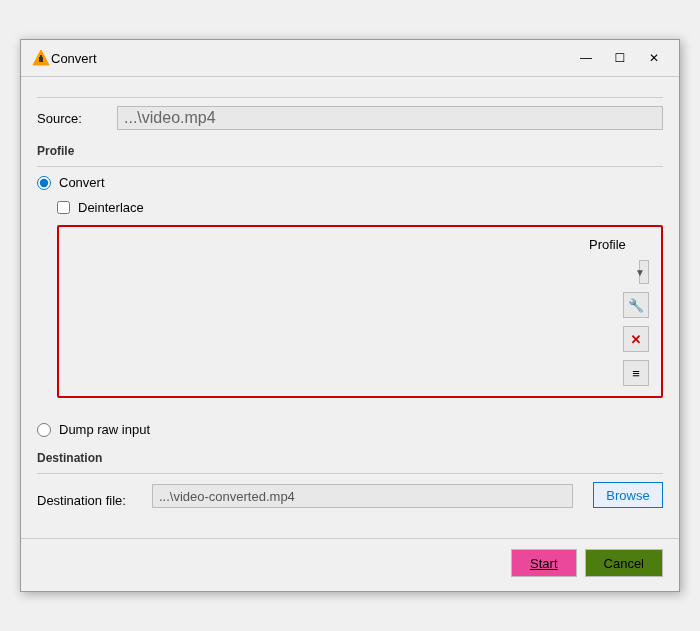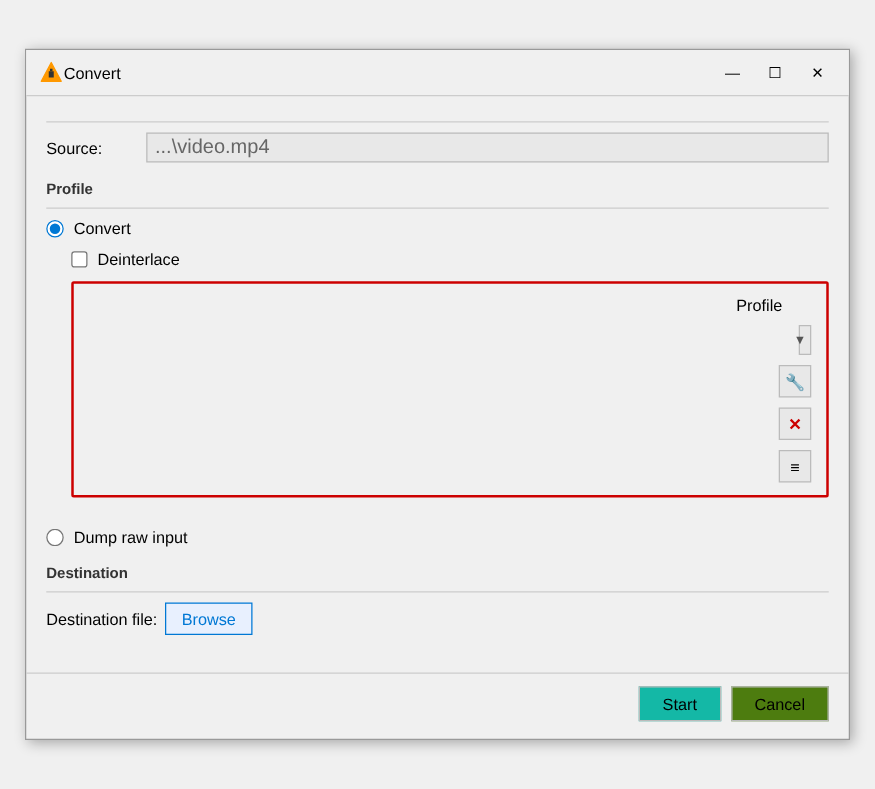--- a/index.html
+++ b/index.html
@@ -197,22 +197,22 @@
       margin-top: 24px;
       gap: 8px;
     }
 
     .destination-section {
       margin-top: 10px;
     }
 
     .dest-field-row {
       display: flex;
-      align-items: center;
-      gap: 0;
+      align-items: flex-end;
+      gap: 20px;
     }
 
     .dest-label {
       width: 95px;
       flex-shrink: 0;
     }
 
     .dest-input {
       flex: 1;
       height: 24px;
@@ -248,21 +248,22 @@
     .footer-btn {
       height: 28px;
       padding: 0 18px;
       border: 1px solid #bbb;
       background: #4d7c0f;
       cursor: pointer;
       font-size: 13px;
     }
 
     .footer-btn.primary {
-      background: #14b8a6;
+      background: #ec4899;
+      text-decoration: underline;
     }
 
     hr.section-line {
       border: none;
       border-top: 1px solid #ccc;
       margin: 8px 0;
     }
 
     .vlc-icon {
       display: inline-block;
@@ -337,20 +338,21 @@
         <input type="radio" name="mode" class="radio-input" style="">
         <label>Dump raw input</label>
       </div>
     </div>
 
     <div class="destination-section">
       <div class="section-label">Destination</div>
       <hr class="section-line">
       <div class="dest-field-row">
         <span class="dest-label">Destination file:</span>
+        <input type="text" class="dest-input" value="...\video-converted.mp4" style="">
         <button class="browse-btn">Browse</button>
       </div>
     </div>
 
   </div>
 
   <div class="footer">
     <button class="footer-btn primary">Start</button>
     <button class="footer-btn">Cancel</button>
   </div>

